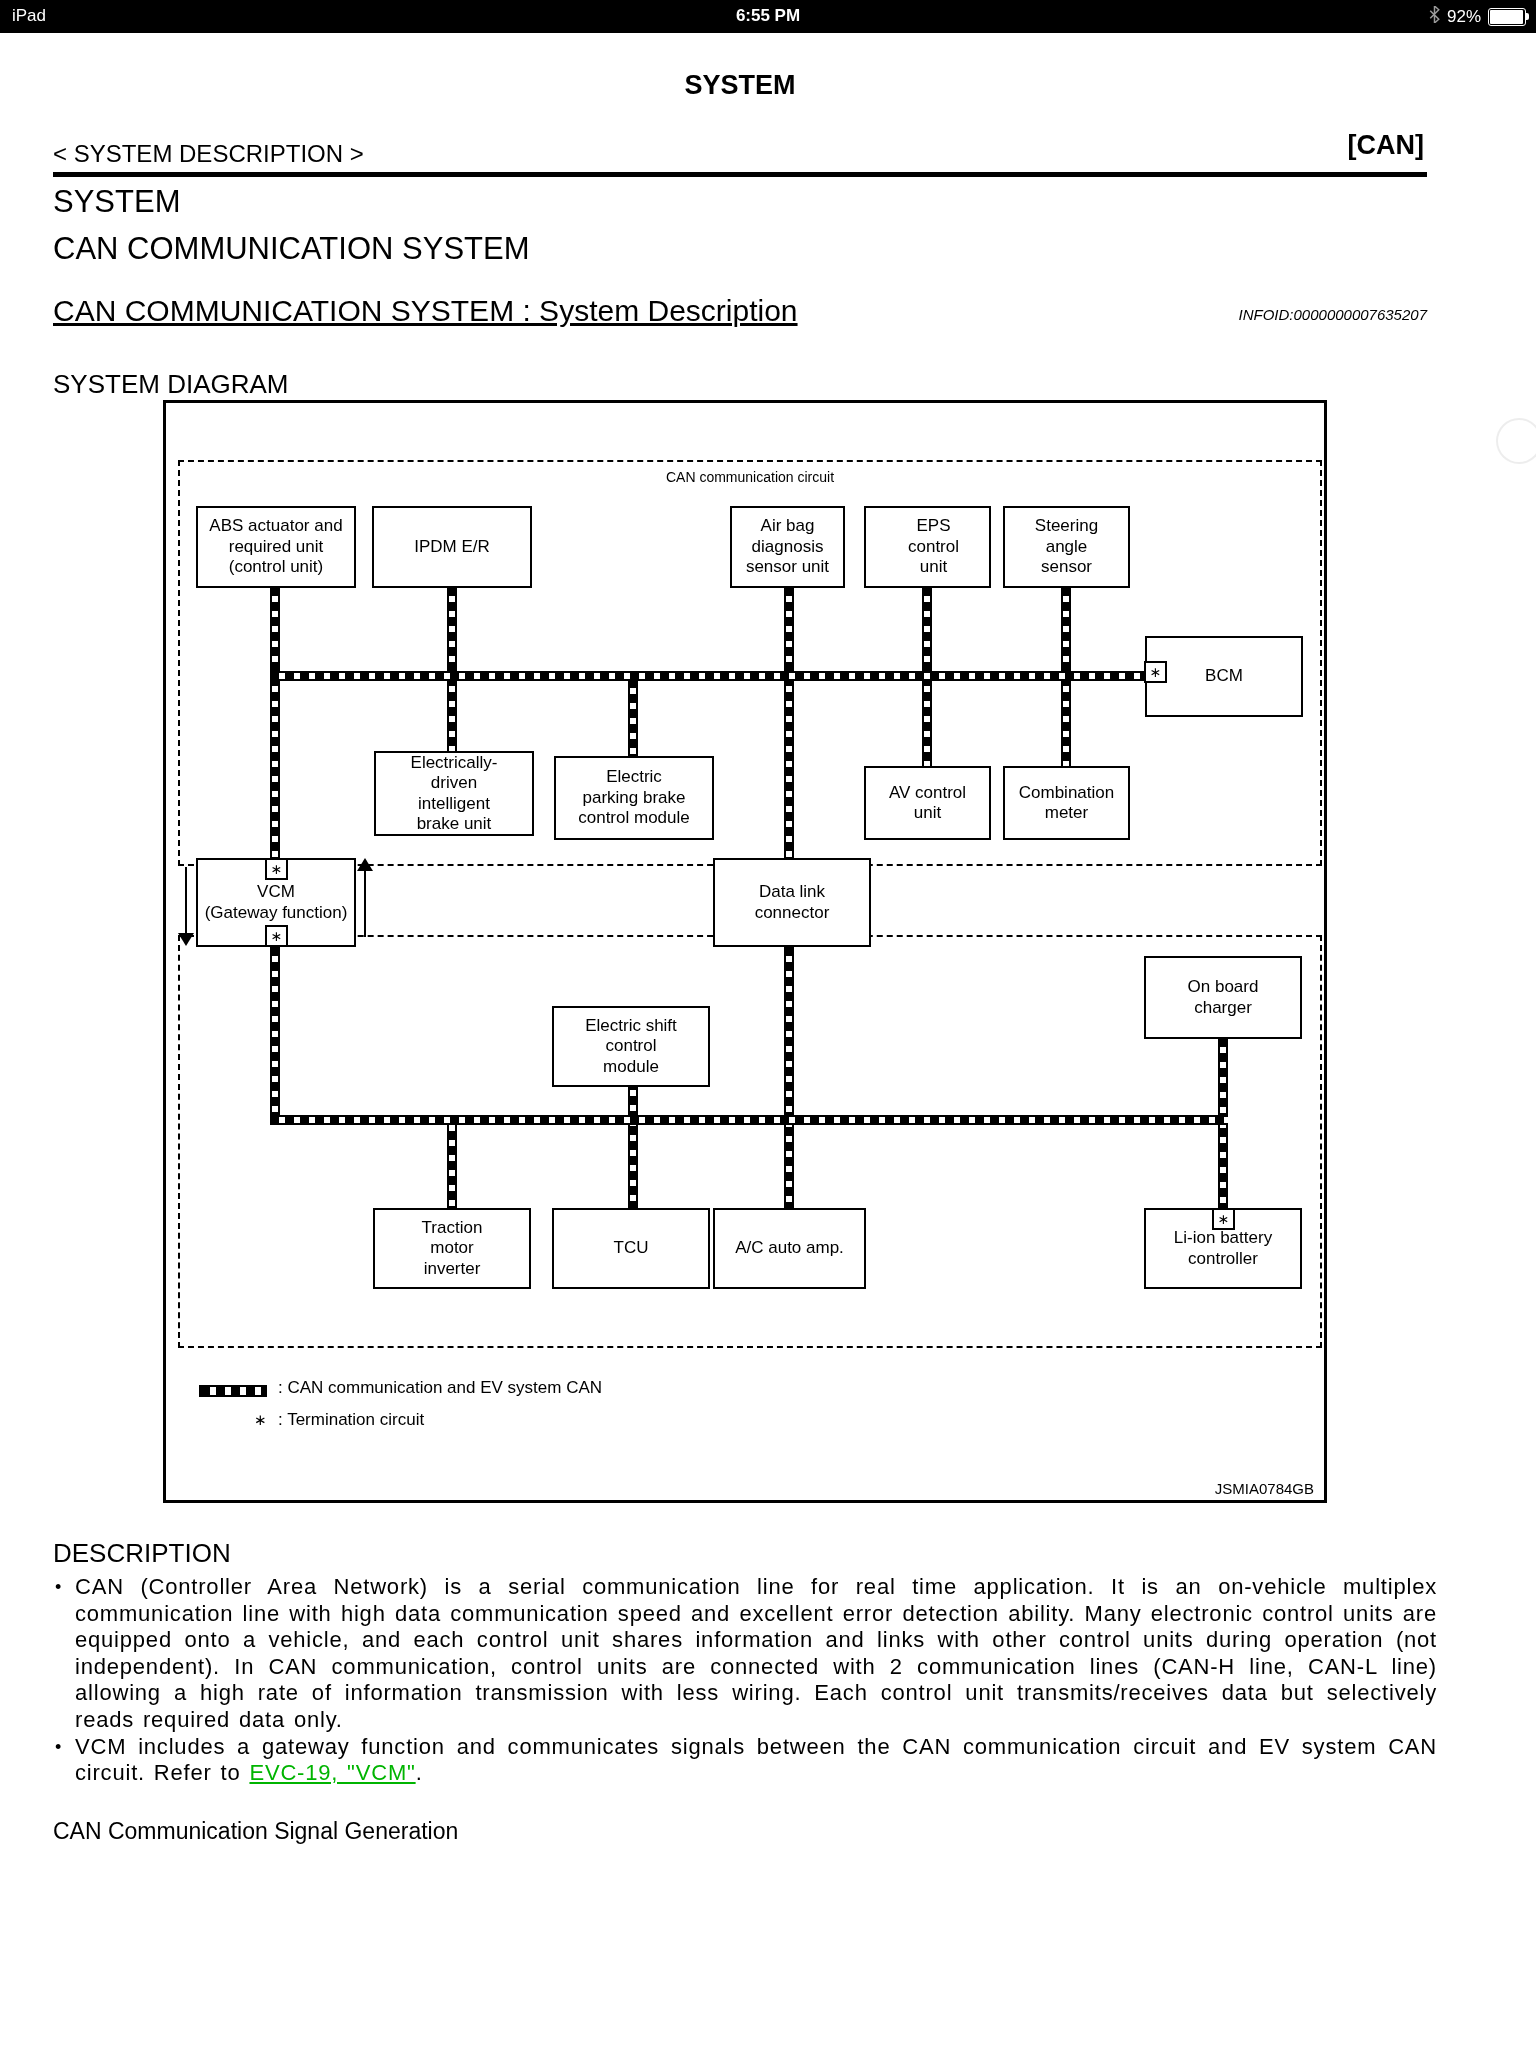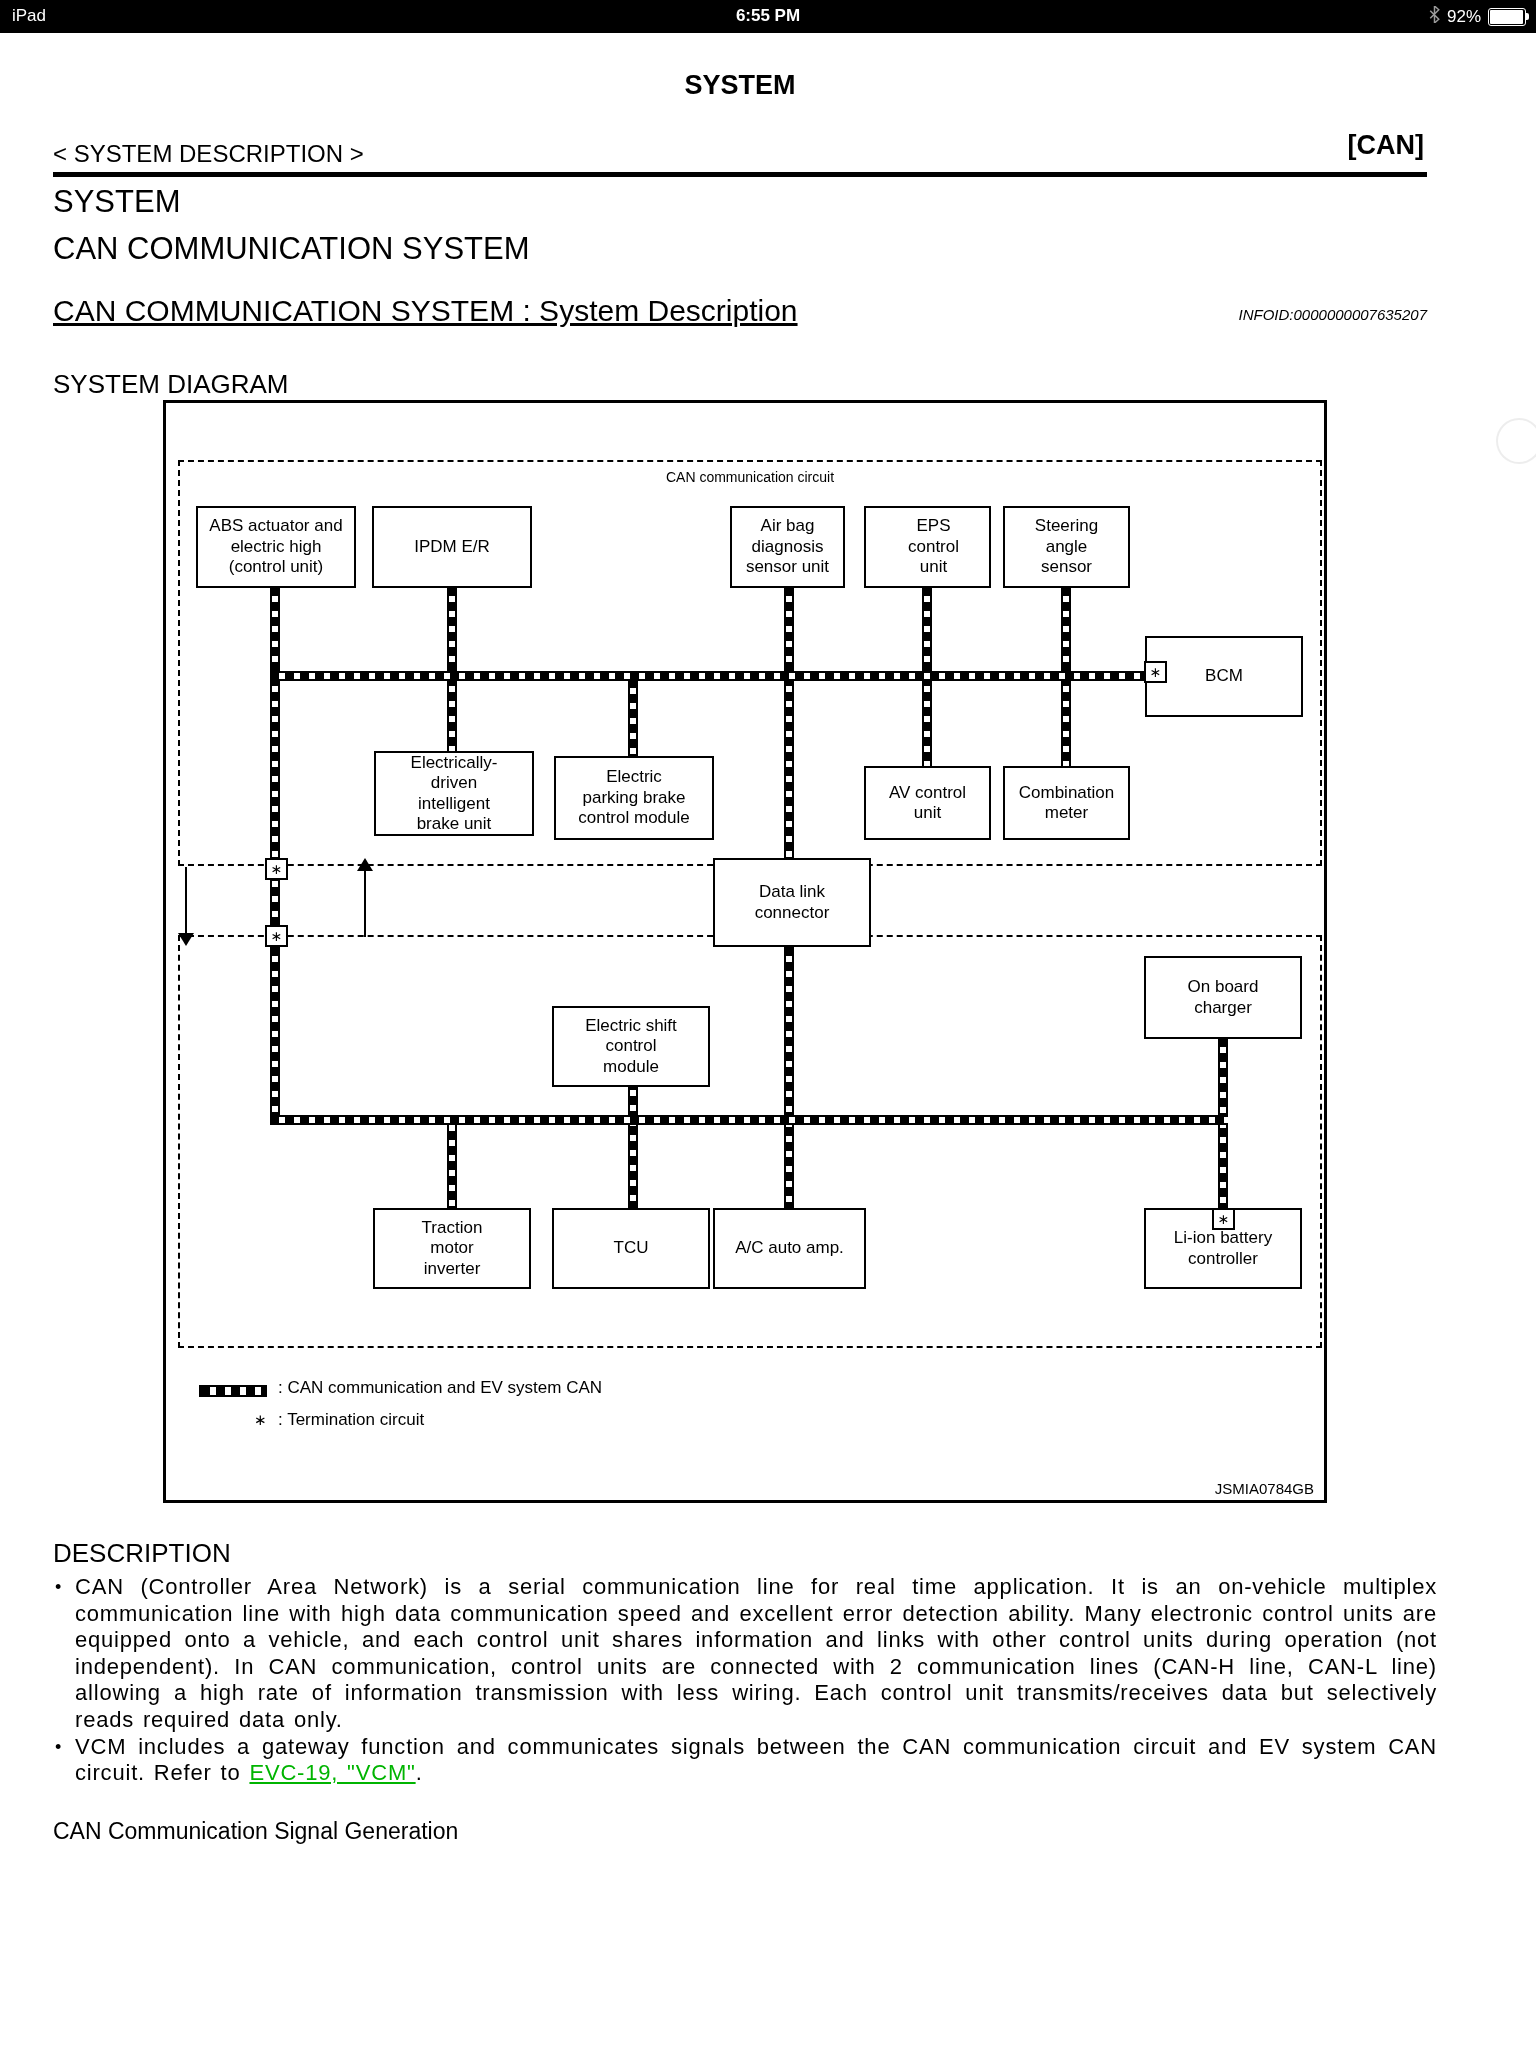--- a/index.html
+++ b/index.html
@@ -106,21 +106,21 @@
     <div class="vbus" style="left:462px;top:633px;height:175px;"></div>
     <div class="vbus" style="left:618px;top:184px;height:624px;"></div>
     <div class="vbus" style="left:756px;top:184px;height:183px;"></div>
     <div class="vbus" style="left:895px;top:184px;height:183px;"></div>
     <div class="vbus" style="left:1052px;top:635px;height:173px;"></div>
 
     <div class="hbus" style="left:104px;top:268px;width:884px;"></div>
     <div class="hbus" style="left:104px;top:712px;width:958px;"></div>
 
     <div class="dbox" style="left:30px;top:103px;width:160px;height:82px;">ABS actuator and
-electric high
+required unit
 (control unit)</div>
     <div class="dbox" style="left:206px;top:103px;width:160px;height:82px;">IPDM E/R</div>
     <div class="dbox" style="left:564px;top:103px;width:115px;height:82px;">Air bag
 diagnosis
 sensor unit</div>
     <div class="dbox" style="left:698px;top:103px;width:127px;height:82px;padding-left:12px;">EPS
 control
 unit</div>
     <div class="dbox" style="left:837px;top:103px;width:127px;height:82px;">Steering
 angle
@@ -132,20 +132,22 @@
 intelligent
 brake unit</div>
     <div class="dbox" style="left:388px;top:353px;width:160px;height:84px;">Electric
 parking brake
 control module</div>
     <div class="dbox" style="left:698px;top:363px;width:127px;height:74px;">AV control
 unit</div>
     <div class="dbox" style="left:837px;top:363px;width:127px;height:74px;">Combination
 meter</div>
 
+    <div class="dbox" style="left:30px;top:455px;width:160px;height:89px;">VCM
+(Gateway function)</div>
     <div class="dbox" style="left:547px;top:455px;width:158px;height:89px;">Data link
 connector</div>
 
     <div class="dbox" style="left:386px;top:581px;width:158px;height:81px;margin-top:22px;">Electric shift
 control
 module</div>
     <div class="dbox" style="left:978px;top:553px;width:158px;height:83px;">On board
 charger</div>
     <div class="dbox" style="left:207px;top:805px;width:158px;height:81px;">Traction
 motor

